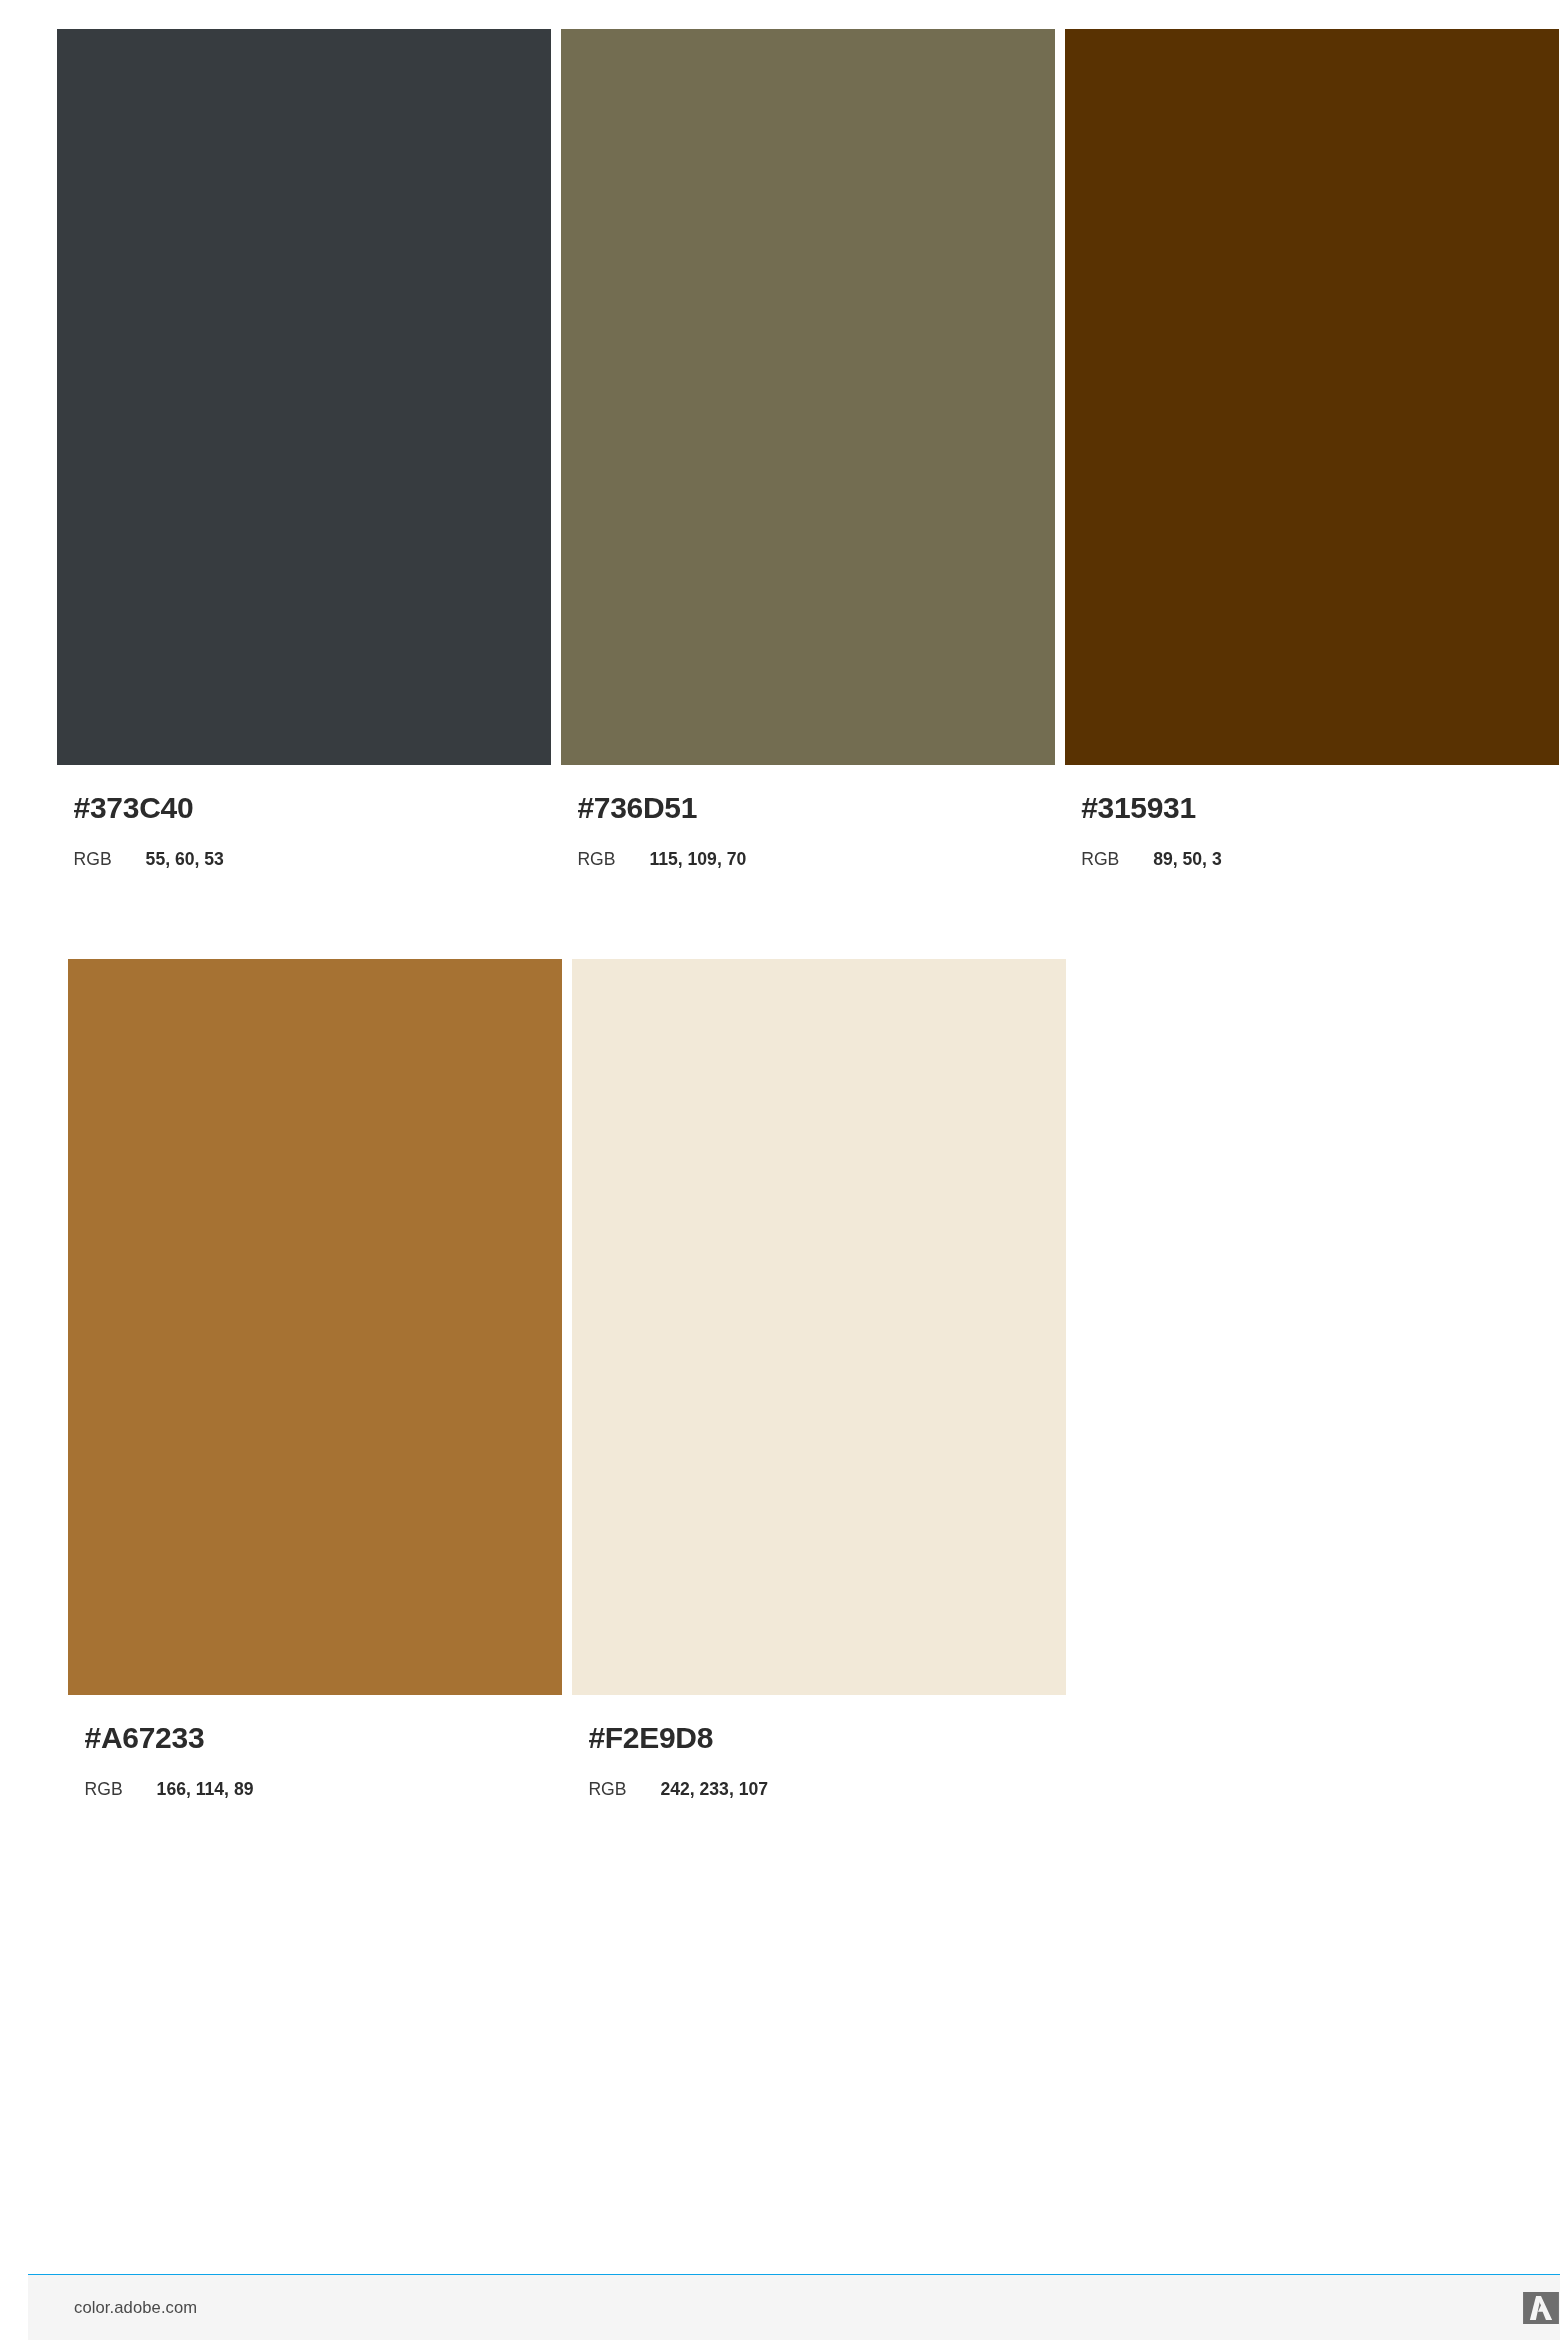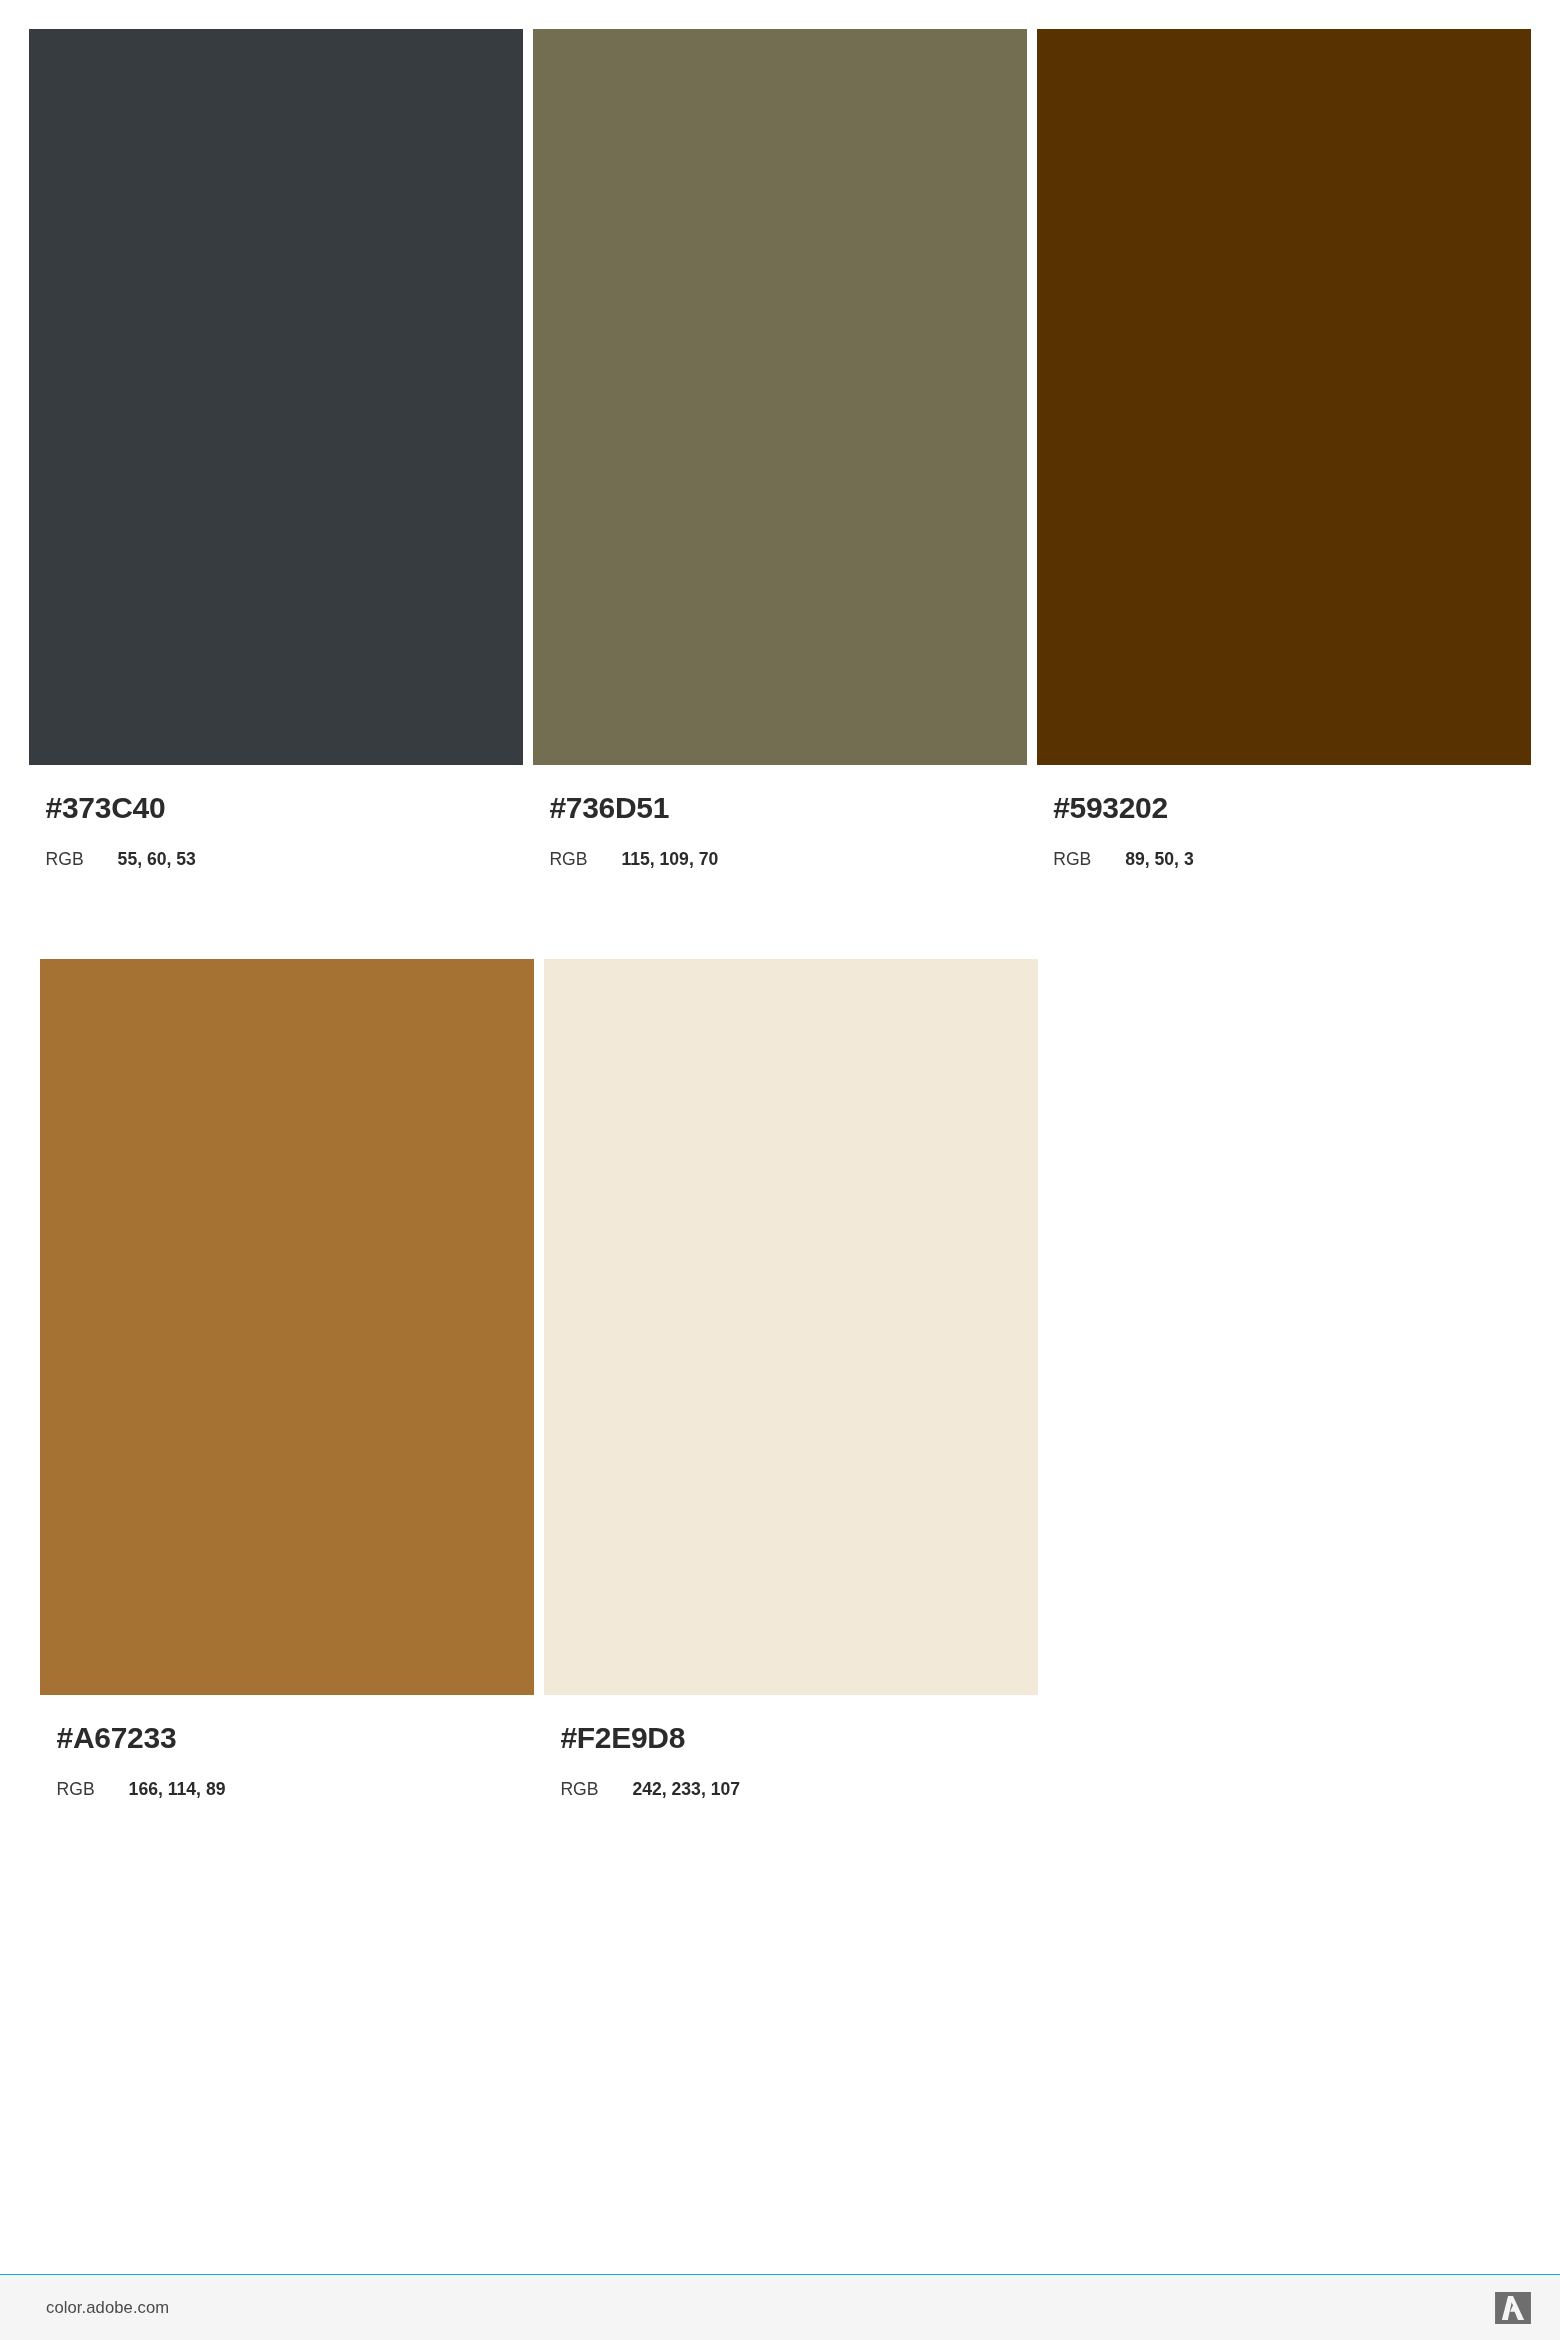--- a/index.html
+++ b/index.html
@@ -15,20 +15,21 @@
     -webkit-font-smoothing: antialiased;
     position: relative;
     overflow: hidden;
   }
 
   .palette-page {
     position: relative;
     width: 1400px;
     height: 2341px;
     box-sizing: border-box;
+    margin-left: 28px;
   }
 
   .swatch-grid {
     position: absolute;
     left: 29px;
     top: 29px;
     width: 1503px;
   }
 
   .swatch-row {
@@ -152,21 +153,21 @@
           <div class="swatch-rgb-line">
             <span class="rgb-label">RGB</span>
             <span class="rgb-value">115, 109, 70</span>
           </div>
         </div>
       </div>
 
       <div class="swatch-cell">
         <div class="swatch-chip" style="background-color: rgb(89, 50, 2);"></div>
         <div class="swatch-meta">
-          <div class="swatch-hex">#593202</div>
+          <div class="swatch-hex">#315931</div>
           <div class="swatch-rgb-line">
             <span class="rgb-label">RGB</span>
             <span class="rgb-value">89, 50, 3</span>
           </div>
         </div>
       </div>
 
     </div>
   </div>
 

